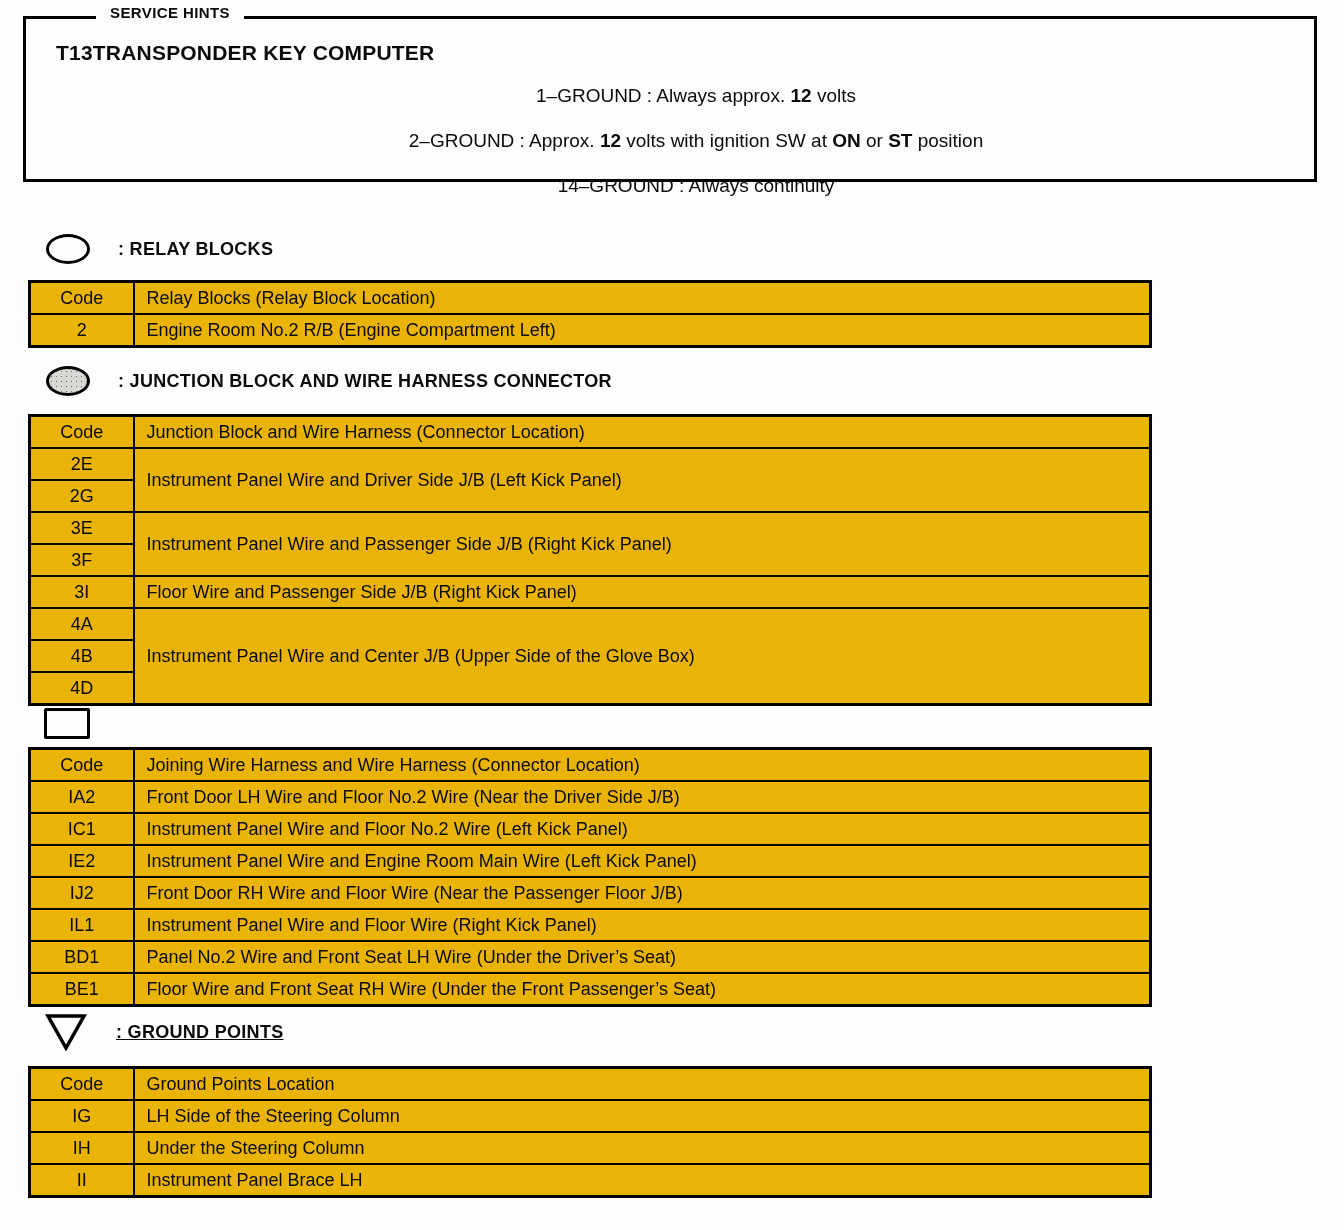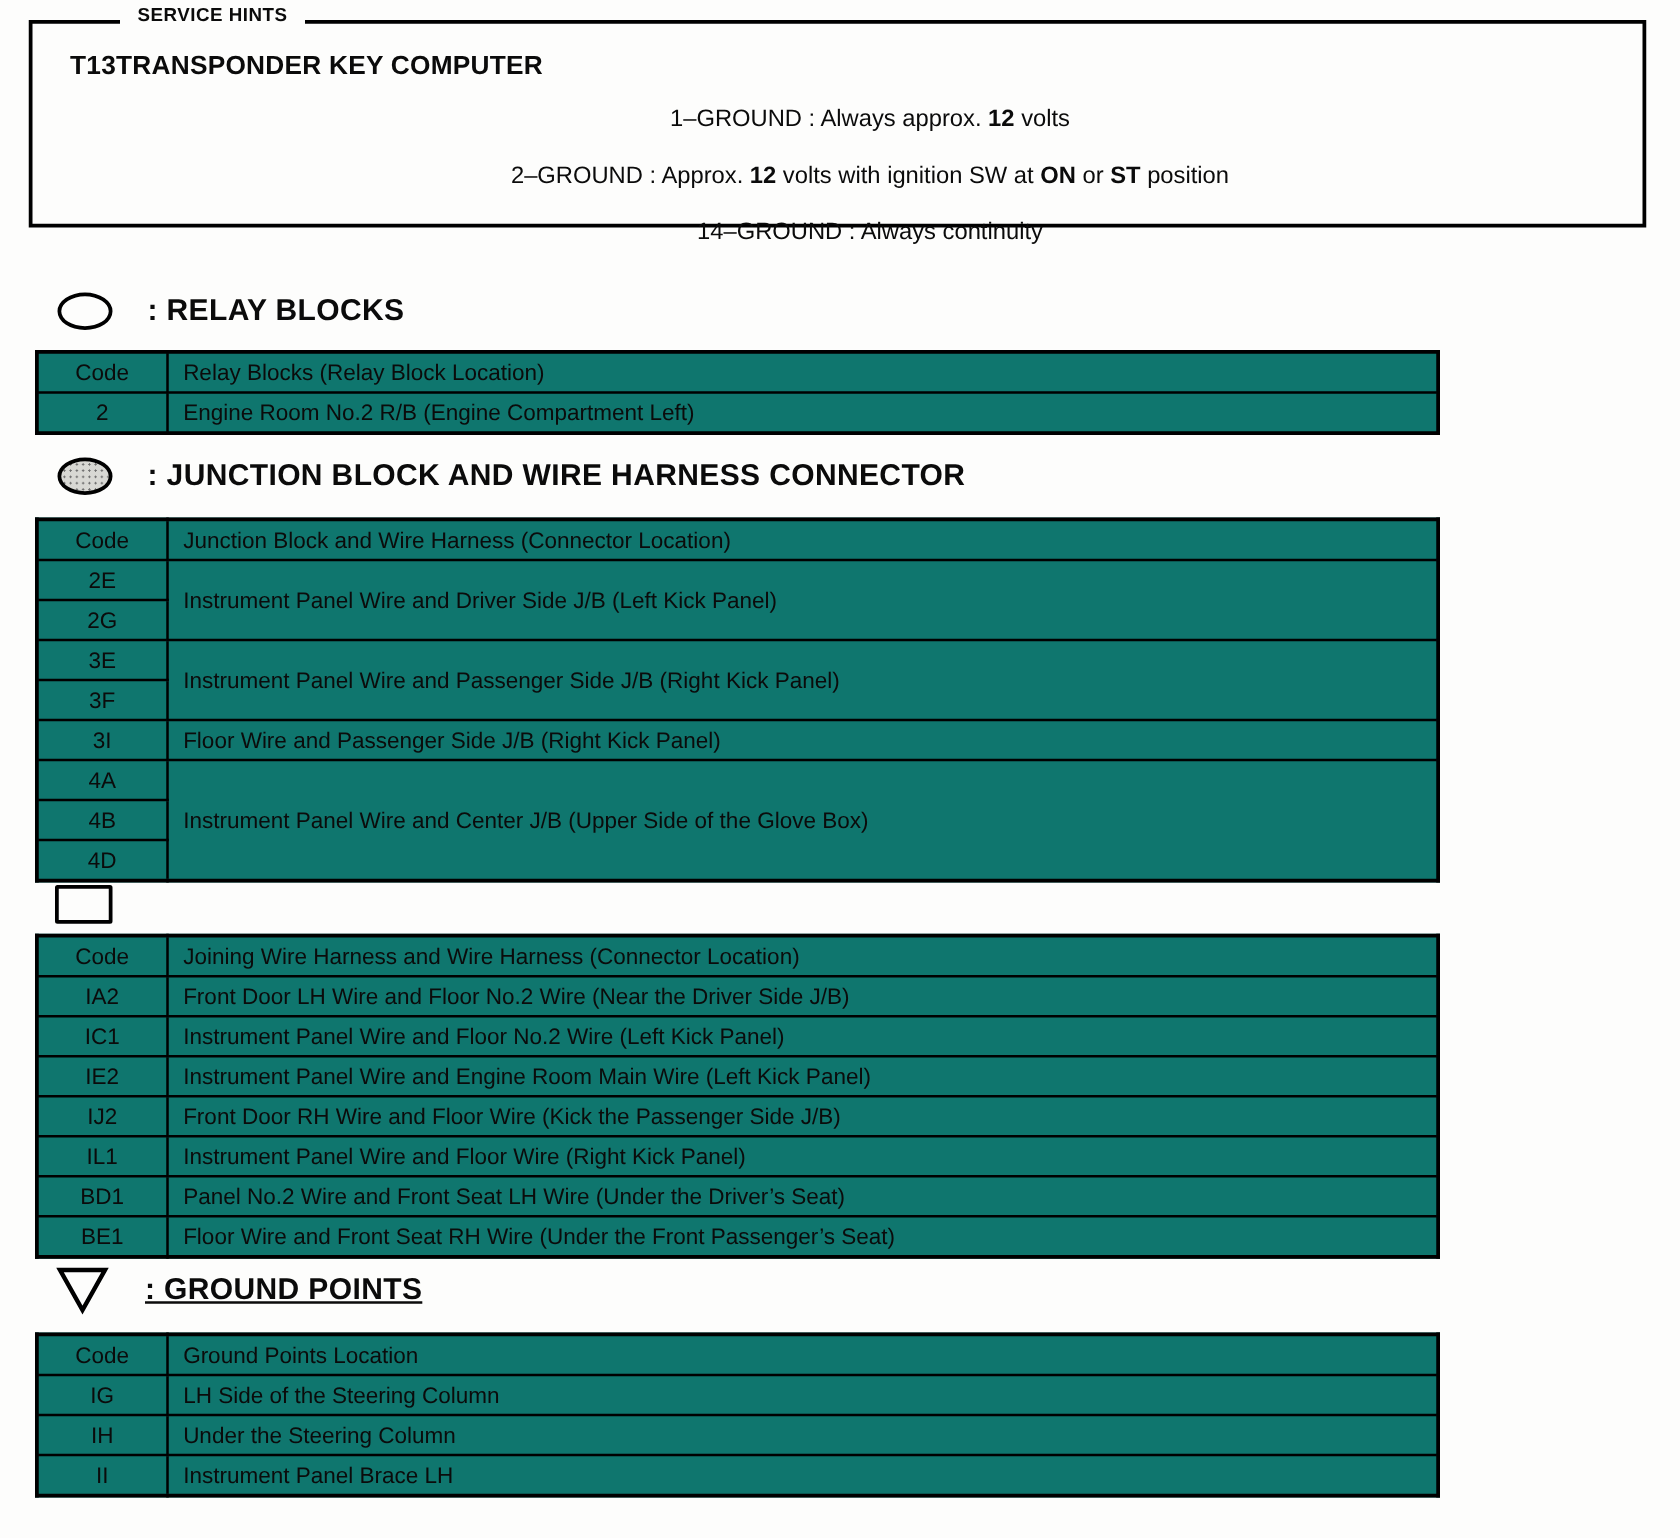--- a/index.html
+++ b/index.html
@@ -55,21 +55,21 @@
   
   .section-heading {
     position: absolute;
     left: 46px;
     display: flex;
     align-items: center;
     height: 30px;
   }
   .heading-text {
     font-weight: bold;
-    font-size: 24px;
+    font-size: 18px;
     letter-spacing: 0.3px;
     margin-left: 28px;
     white-space: nowrap;
   }
   .icon-oval {
     display: inline-block;
     width: 38px; height: 24px;
     border: 3px solid #000;
     border-radius: 50%;
     background: #fdfdfc;
@@ -95,21 +95,21 @@
   }
   .icon-tri svg { display: block; }
 
   
   .data-table {
     position: absolute;
     left: 28px;
     width: 1124px;
     border-collapse: collapse;
     table-layout: fixed;
-    background: #0f766e;
+    background: #eab308;
     border: 3px solid #000;
   }
   .data-table th, .data-table td {
     border: 2px solid #000;
     font-size: 18px;
     font-weight: normal;
     height: 28px;
     padding: 1px 12px;
     text-align: left;
     white-space: nowrap;
@@ -237,21 +237,21 @@
     <tr>
       <td class="code">IC1</td>
       <td>Instrument Panel Wire and Floor No.2 Wire (Left Kick Panel)</td>
     </tr>
     <tr>
       <td class="code">IE2</td>
       <td>Instrument Panel Wire and Engine Room Main Wire (Left Kick Panel)</td>
     </tr>
     <tr>
       <td class="code">IJ2</td>
-      <td>Front Door RH Wire and Floor Wire (Kick the Passenger Side J/B)</td>
+      <td>Front Door RH Wire and Floor Wire (Near the Passenger Floor J/B)</td>
     </tr>
     <tr>
       <td class="code">IL1</td>
       <td>Instrument Panel Wire and Floor Wire (Right Kick Panel)</td>
     </tr>
     <tr>
       <td class="code">BD1</td>
       <td>Panel No.2 Wire and Front Seat LH Wire (Under the Driver’s Seat)</td>
     </tr>
     <tr>

